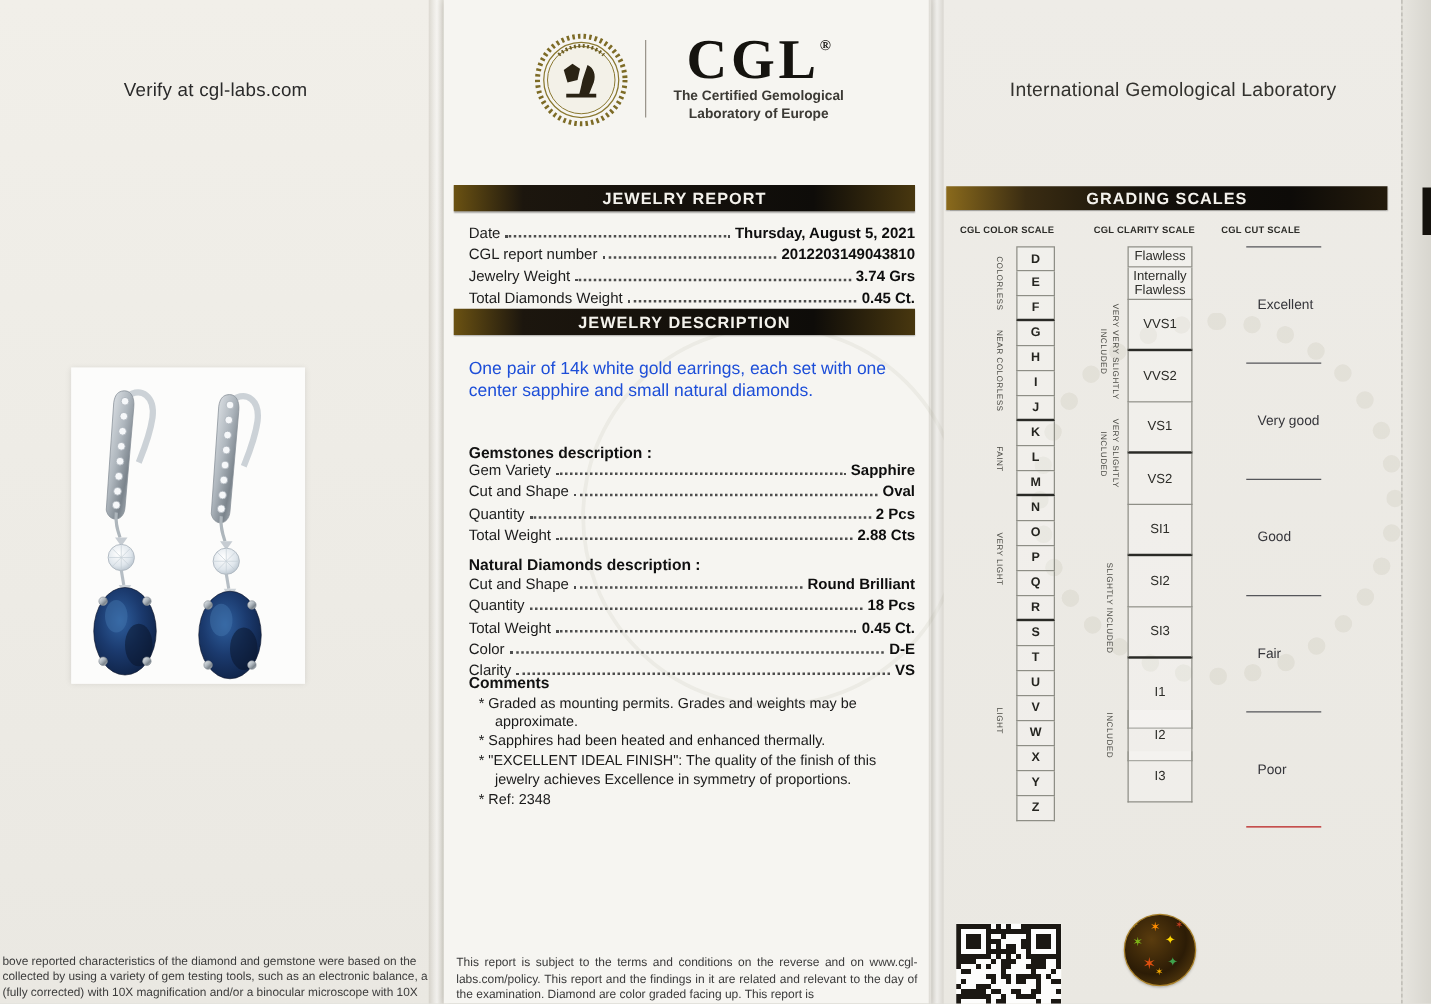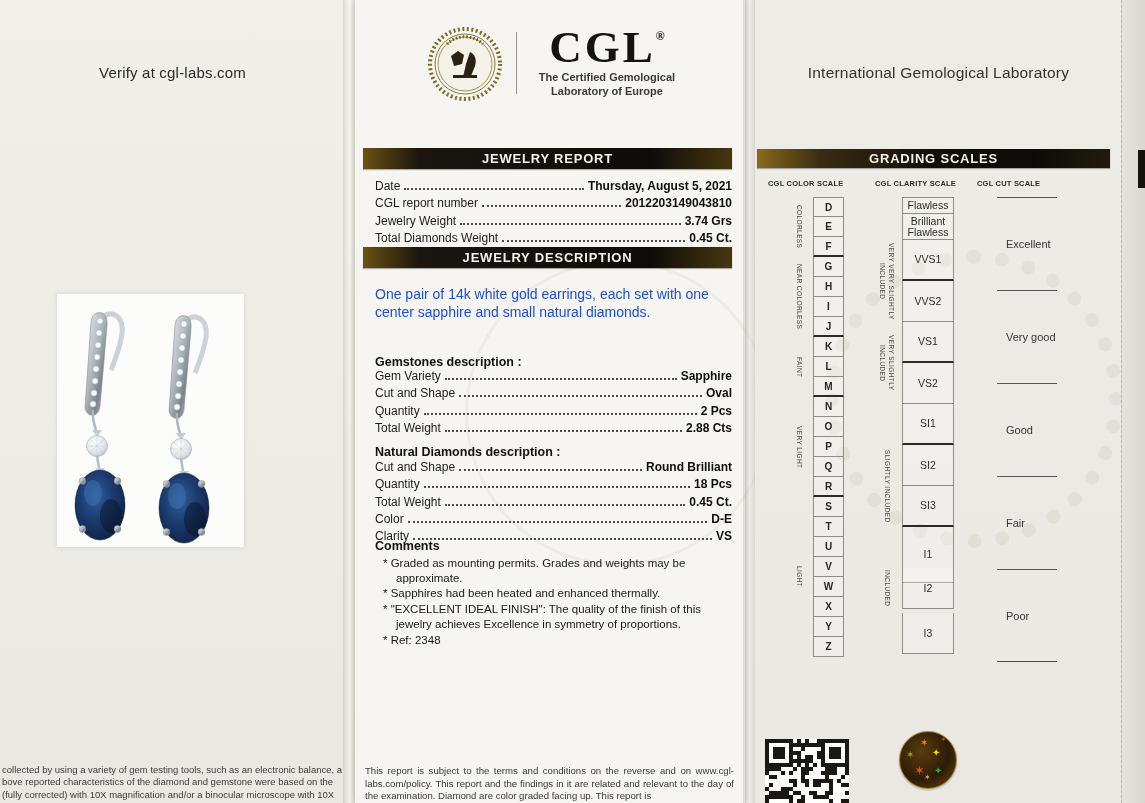--- a/index.html
+++ b/index.html
@@ -168,22 +168,22 @@
             </g>
           </g>
         </defs>
         <rect x="0" y="0" width="187" height="253" fill="#fcfcfb"></rect>
         <use href="#earring" transform="translate(13,14)"></use>
         <use href="#earring" transform="translate(97,17)"></use>
       </svg>
     </div>
 
     <div id="left-fineprint">
+        <div class="line">bove reported characteristics of the diamond  and gemstone were based on the</div>
         <div class="line">collected by using a variety of gem testing tools, such as an electronic balance, a</div>
-        <div class="line">bove reported characteristics of the diamond  and gemstone were based on the</div>
         <div class="line">(fully corrected) with 10X magnification and/or a binocular microscope with 10X</div>
       </div>
   </div>
 
   <div id="fold1" class="fold"></div>
 
   <div id="panel-mid" class="panel">
     <div class="wm2" style="left:110px;top:260px;width:300px;height:300px;"></div>
 
     <div id="logo">
@@ -391,21 +391,21 @@
         <div class="vlabel" style="top: 43px; height: 82px;">VERY VERY SLIGHTLY INCLUDED</div>
         <div class="vlabel" style="top: 125px; height: 82px;">VERY SLIGHTLY INCLUDED</div>
         <div class="vlabel" style="top: 248px; height: 82px;">SLIGHTLY INCLUDED</div>
         <div class="vlabel" style="top: 330px; height: 123px;">INCLUDED</div>
       </div>
     <div id="clarity-cells" class="cells">
         <div class="cell first" style="top: 0px; height: 17px;">
           <span>Flawless</span>
         </div>
         <div class="cell" style="top: 17px; height: 26px;">
-          <span>Brilliant Flawless</span>
+          <span>Internally Flawless</span>
         </div>
         <div class="cell thick" style="top: 43px; height: 41px;">
           <span>VVS1</span>
         </div>
         <div class="cell" style="top: 84px; height: 41px;">
           <span>VVS2</span>
         </div>
         <div class="cell thick" style="top: 125px; height: 41px;">
           <span>VS1</span>
         </div>
@@ -420,21 +420,21 @@
         </div>
         <div class="cell thick" style="top: 289px; height: 41px;">
           <span>SI3</span>
         </div>
         <div class="cell" style="top: 330px; height: 56px;">
           <span>I1</span>
         </div>
         <div class="cell" style="top: 371px; height: 41px;">
           <span>I2</span>
         </div>
-        <div class="cell last" style="top: 416px; height: 41px;">
+        <div class="cell last" style="top: 404px; height: 41px;">
           <span>I3</span>
         </div>
       </div>
   </div>
   <div id="cut-wrap" class="scale-wrap c-cut">
     <div id="cut-cells" class="cells">
         <div class="cell first" style="top: 0px; height: 93px;">
           <span>Excellent</span>
         </div>
         <div class="cell" style="top: 93px; height: 93px;">

